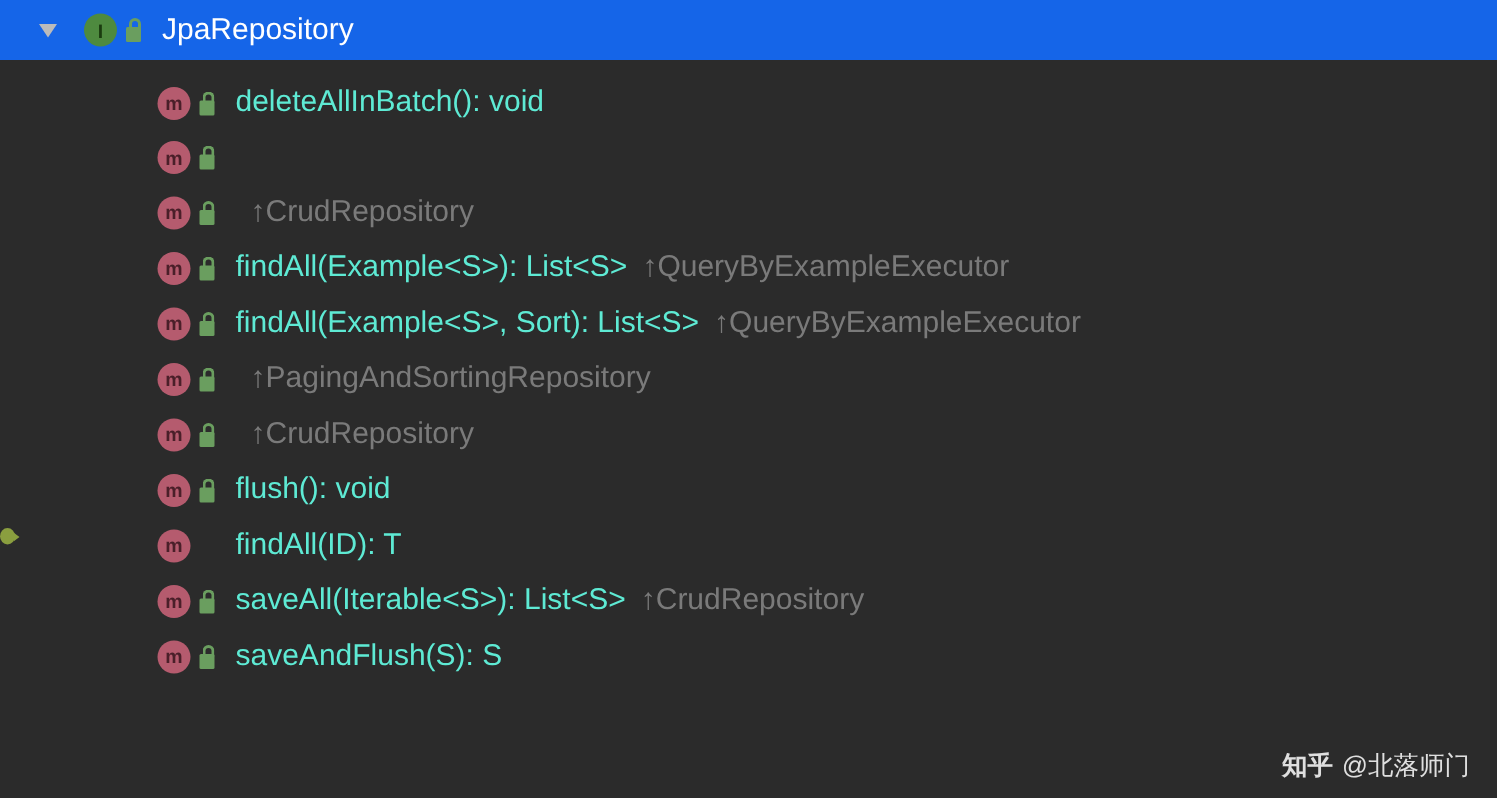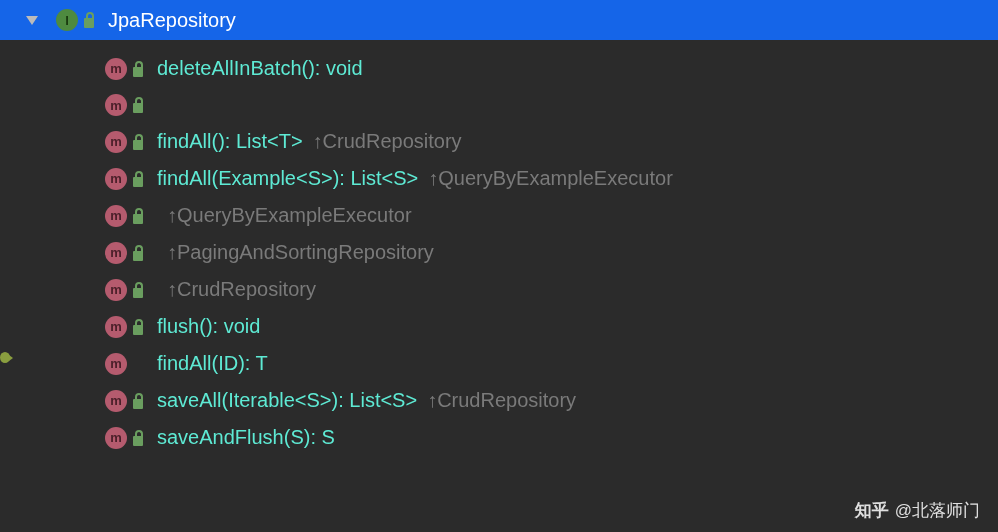--- a/index.html
+++ b/index.html
@@ -162,32 +162,32 @@
       <span class="lock-icon"></span>
       <span class="signature">deleteAllInBatch(): void</span>
     </div>
     <div class="method-row">
       <span class="icon-circle icon-method">m</span>
       <span class="lock-icon"></span>
     </div>
     <div class="method-row">
       <span class="icon-circle icon-method">m</span>
       <span class="lock-icon"></span>
-      <span class="signature">findAll(): List&lt;T&gt;</span>
       <span class="override"><span class="override-arrow">↑</span><span>CrudRepository</span></span>
     </div>
     <div class="method-row">
       <span class="icon-circle icon-method">m</span>
       <span class="lock-icon"></span>
       <span class="signature">findAll(Example&lt;S&gt;): List&lt;S&gt;</span>
       <span class="override"><span class="override-arrow">↑</span><span>QueryByExampleExecutor</span></span>
     </div>
     <div class="method-row">
       <span class="icon-circle icon-method">m</span>
       <span class="lock-icon"></span>
+      <span class="signature">findAll(Example&lt;S&gt;, Sort): List&lt;S&gt;</span>
       <span class="override"><span class="override-arrow">↑</span><span>QueryByExampleExecutor</span></span>
     </div>
     <div class="method-row">
       <span class="icon-circle icon-method">m</span>
       <span class="lock-icon"></span>
       <span class="override"><span class="override-arrow">↑</span><span>PagingAndSortingRepository</span></span>
     </div>
     <div class="method-row">
       <span class="icon-circle icon-method">m</span>
       <span class="lock-icon"></span>

